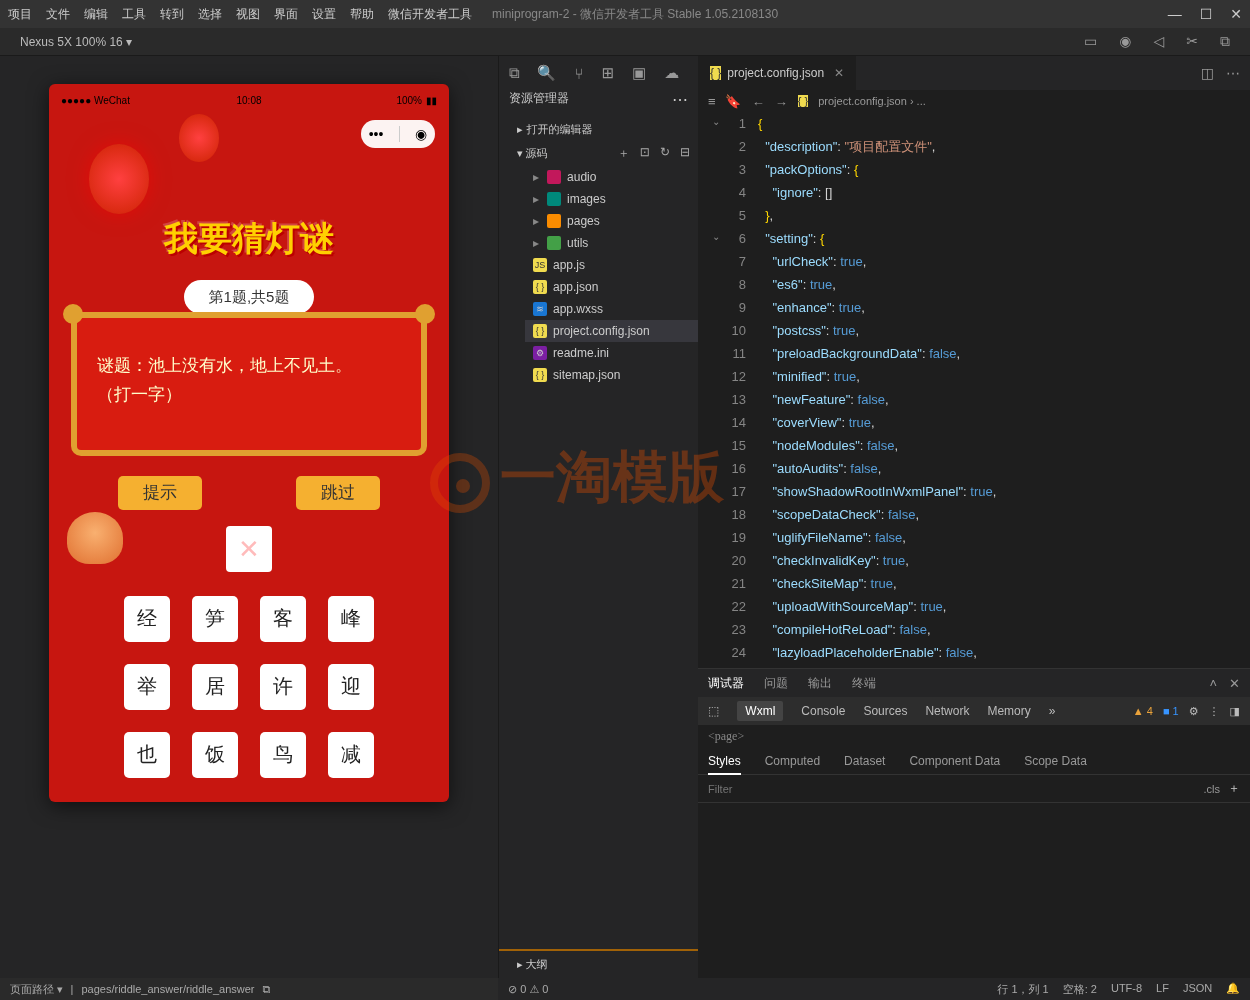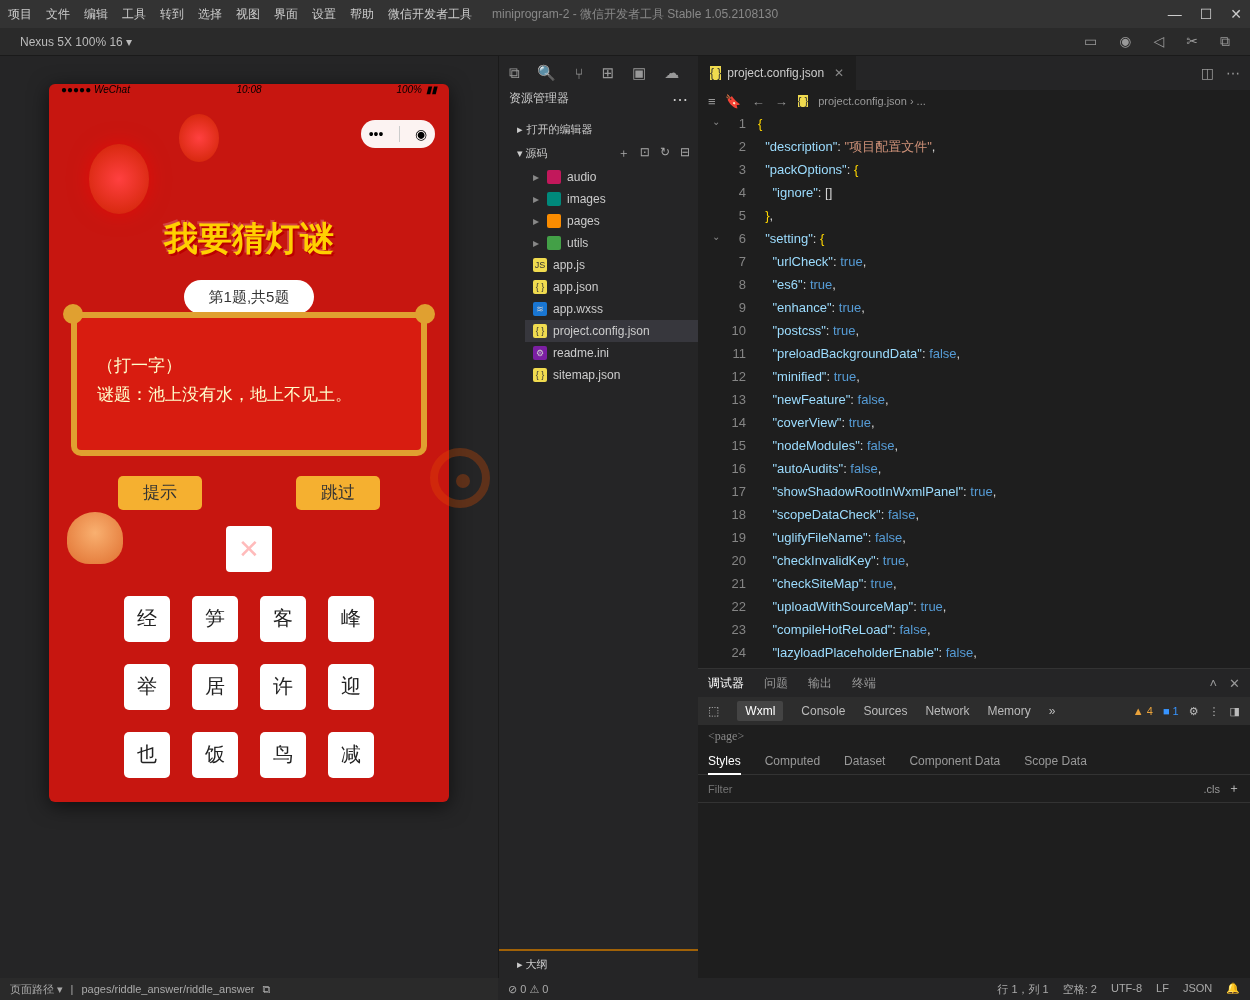--- a/index.html
+++ b/index.html
@@ -16,21 +16,21 @@
 .devbar { height: 28px; background: #2a2a2a; display: flex; align-items: center; padding: 0 20px; border-bottom: 1px solid #1a1a1a; }
 .devbar .left { color: #bbb; }
 .devbar .icons { margin-left: auto; display: flex; gap: 22px; color: #999; font-size: 14px; }
 
 
 .main { display: flex; height: 922px; }
 
 
 .simulator { width: 498px; background: #252526; display: flex; justify-content: center; align-items: flex-start; padding-top: 28px; }
 .phone { width: 400px; height: 718px; background: #c71610; border-radius: 6px; position: relative; overflow: hidden; box-shadow: 0 4px 20px rgba(0,0,0,0.6); }
-.phone-status { height: 22px; display: flex; align-items: flex-start; padding: 0 12px; color: #000; font-size: 10px; font-style: italic; }
+.phone-status { height: 22px; display: flex; align-items: flex-end; padding: 0 12px; color: #000; font-size: 10px; }
 .phone-status .time { position: absolute; left: 50%; transform: translateX(-50%); }
 .phone-status .right { margin-left: auto; display: flex; align-items: center; gap: 4px; }
 .capsule { position: absolute; top: 36px; right: 14px; width: 74px; height: 28px; background: rgba(255,255,255,0.95); border-radius: 18px; display: flex; align-items: center; justify-content: space-around; font-size: 14px; color: #000; }
 .capsule .sep { width: 1px; height: 16px; background: #ccc; }
 .lantern-left { position: absolute; top: 20px; left: 30px; width: 80px; height: 140px; }
 .lantern-left::before { content: ""; position: absolute; top: 40px; left: 10px; width: 60px; height: 70px; background: radial-gradient(circle, #ff4040, #c20); border-radius: 50%; box-shadow: 0 0 20px rgba(255,0,0,0.5); }
 .lantern-right { position: absolute; top: 0px; left: 120px; width: 60px; height: 100px; }
 .lantern-right::before { content: ""; position: absolute; top: 30px; left: 10px; width: 40px; height: 48px; background: radial-gradient(circle, #ff4040, #c20); border-radius: 50%; }
 .game-title { text-align: center; margin-top: 110px; font-size: 34px; font-weight: bold; color: #ffd000; text-shadow: 2px 2px 0 #b00, -2px -2px 0 #fff3; font-family: "KaiTi", serif; }
 .counter-badge { width: 130px; height: 34px; background: #fff; border-radius: 18px; margin: 18px auto 0; display: flex; align-items: center; justify-content: center; font-size: 15px; color: #333; font-weight: 500; }
@@ -161,22 +161,22 @@
       <div class="capsule">
           <span>•••</span>
           <span class="sep"></span>
           <span>◉</span>
         </div>
       <div class="lantern-left"></div>
       <div class="lantern-right"></div>
       <div class="game-title">我要猜灯谜</div>
       <div class="counter-badge">第1题,共5题</div>
       <div class="riddle-card">
+        <div>谜题：池上没有水，地上不见土。</div>
         <div>（打一字）</div>
-        <div>谜题：池上没有水，地上不见土。</div>
       </div>
       <div class="btns">
         <button>提示</button>
         <button>跳过</button>
       </div>
       <div class="ox"></div>
       <div class="answer-box"></div>
       <div class="grid" id="choice-grid">
           <div class="cell">经</div>
           <div class="cell">笋</div>
@@ -325,21 +325,21 @@
         </div>
       <div class="filter-row">
         <input placeholder="Filter" style="">
         <span class="cls">.cls</span>
         <span>＋</span>
       </div>
     </div>
   </div>
 </div>
 
-<div class="watermark"><span class="circle"></span></div>
+<div class="watermark"><span class="circle"></span><span>一淘模版</span></div>
 
 <div class="simstatus">
   <span>页面路径 ▾</span>
   <span>|</span>
   <span>pages/riddle_answer/riddle_answer</span>
   <span>⧉</span>
 </div>
 <div class="editstatus">
   <span>⊘ 0 ⚠ 0</span>
   <div class="right">

